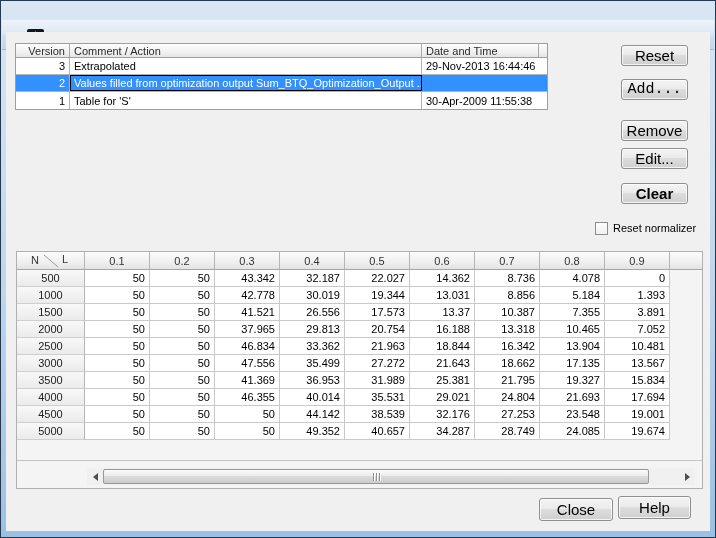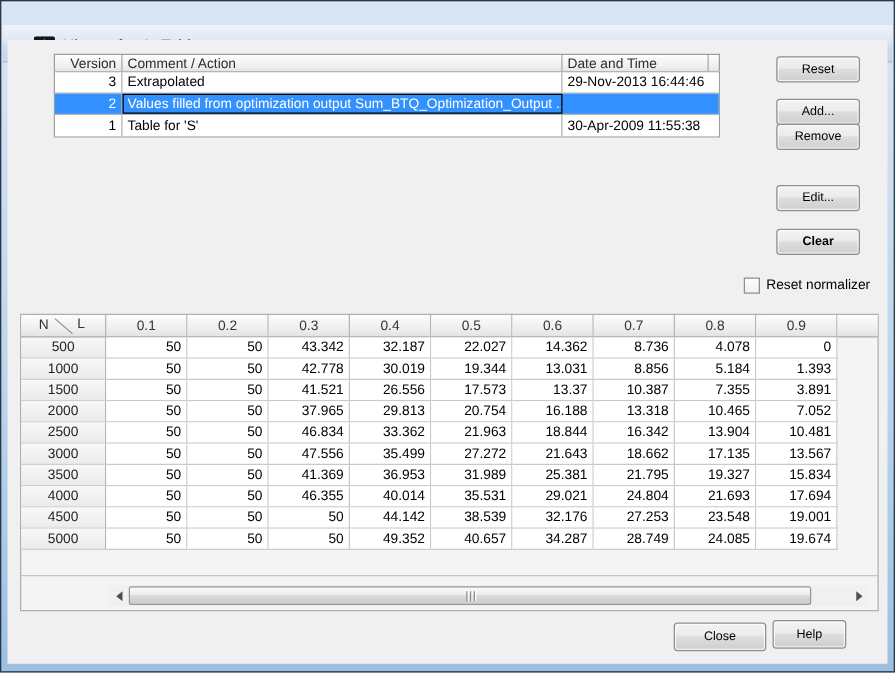--- a/index.html
+++ b/index.html
@@ -32,21 +32,21 @@
     background:linear-gradient(180deg,#f6cabc 0%,#e28d73 40%,#cf5f41 52%,#d5704f 100%);
     border-color:#93301c;
     font-weight:bold;font-size:11px;text-align:center;line-height:17px;
     text-shadow:0 1px 1px rgba(0,0,0,.5);
   }
   .glyph-min{position:absolute;left:8px;bottom:4px;width:10px;height:3px;background:#39536f;}
   .glyph-max{position:absolute;left:7px;top:5px;width:9px;height:8px;border:1px solid #39536f;border-top-width:2px;background:transparent;}
   
   .client{position:absolute;left:5px;top:31px;right:5px;bottom:6px;background:#f0f0f0;}
   
-  .history{position:absolute;left:14px;top:42px;width:533px;margin-left:28px;}
+  .history{position:absolute;left:14px;top:42px;width:533px;}
   .hheader{display:flex;height:14px;border:1px solid #9e9e9e;border-bottom:none;
     background:linear-gradient(180deg,#fdfdfd 0%,#efefef 70%,#e4e4e4 100%);color:#2b2b2b;}
   .hheader .hc{border-right:1px solid #a8a8a8;display:flex;align-items:center;overflow:hidden;white-space:nowrap;}
   .hheader .hc:last-child{border-right:none;}
   .hrows{border:1px solid #9e9e9e;background:#fff;}
   .hrow{display:flex;height:17px;border-bottom:1px solid #b3b3b3;background:#fff;}
   .hrow:last-child{border-bottom:none;}
   .hrow .hc{border-right:1px solid #b3b3b3;display:flex;align-items:center;overflow:hidden;white-space:nowrap;}
   .hrow .hc:last-child{border-right:none;}
   .c-version{width:54px;justify-content:flex-end;padding-right:4px;}
@@ -54,21 +54,21 @@
   .c-date{width:117px;padding-left:4px;}
   .c-fill{flex:1;}
   .hrow.selected{color:#fff;}
   .hrow.selected .c-comment{outline:1px solid #000;outline-offset:-1px;}
   
   .btn{
     position:absolute;border:1px solid #8e8f8f;border-radius:3px;
     background:linear-gradient(180deg,#f3f3f3 0%,#ebebeb 45%,#dddddd 50%,#cfcfcf 100%);
     box-shadow:inset 0 0 0 1px rgba(255,255,255,.75);
     display:flex;align-items:center;justify-content:center;
-    font-family:"Liberation Sans",sans-serif;font-size:10px;color:#000;
+    font-family:"Liberation Sans",sans-serif;font-size:15px;color:#000;
   }
   .sidebtn{left:620px;width:67px;height:21px;}
   
   .checkbox{position:absolute;left:594px;top:221px;width:13px;height:13px;
     border:1px solid #8e8e8e;background:linear-gradient(180deg,#fefefe,#f0f0f0);}
   .checkbox-label{position:absolute;left:612px;top:221px;height:13px;line-height:13px;}
   
   .tpanel{position:absolute;left:15px;top:250px;width:687px;height:238px;
     border:1px solid #b0b0b0;background:#f4f4f4;}
   .trow-head{display:flex;height:18px;}
@@ -94,21 +94,21 @@
   .sb-arrow.right{right:0;}
   .tri-left{width:0;height:0;border-top:4px solid transparent;border-bottom:4px solid transparent;border-right:5px solid #4f4f4f;}
   .tri-right{width:0;height:0;border-top:4px solid transparent;border-bottom:4px solid transparent;border-left:5px solid #4f4f4f;}
   .sb-thumb{position:absolute;left:16px;top:1px;width:546px;height:15px;
     border:1px solid #989898;border-radius:2px;
     background:linear-gradient(180deg,#fafafa 0%,#ececec 45%,#dadada 50%,#cccccc 100%);
     display:flex;align-items:center;justify-content:center;gap:2px;}
   .grip{width:1px;height:8px;background:#8f8f8f;box-shadow:1px 0 0 #fff;}
   
   .btn-close{left:538px;top:497px;width:74px;height:23px;}
-  .btn-help{left:617px;top:495px;width:59px;height:23px;}
+  .btn-help{left:617px;top:495px;width:73px;height:23px;}
 </style>
 </head>
 <body>
 
 <div class="window">
 
   <div class="titlebar">
     <svg class="app-icon" viewBox="0 0 17 17">
       <rect x="0" y="0" width="17" height="17" rx="2" fill="#14141f"></rect>
       <polygon points="1.5,10.5 5.5,7.5 7.5,9.5 4.5,12.5" fill="#4f5fb5"></polygon>
@@ -148,22 +148,22 @@
     </div>
         <div class="hrow">
       <div class="hc c-version">1</div>
       <div class="hc c-comment">Table for 'S'</div>
       <div class="hc c-date">30-Apr-2009 11:55:38</div>
     </div>
       </div>
   </div>
 
   <div class="btn sidebtn" style="top:44px;">Reset</div>
-  <div class="btn sidebtn" style="top:78px;">Add...</div>
-  <div class="btn sidebtn" style="top:98px;">Remove</div>
+  <div class="btn sidebtn" style="top:78px;font-family:Liberation Mono, monospace;">Add...</div>
+  <div class="btn sidebtn" style="top:119px;">Remove</div>
   <div class="btn sidebtn" style="top:147px;">Edit...</div>
   <div class="btn sidebtn" style="top:182px;font-weight:bold;">Clear</div>
 
   <div class="checkbox"></div>
   <div class="checkbox-label">Reset normalizer</div>
 
   <div class="tpanel">
     <div class="trow-head">
       <div class="th corner">
         <span class="corner-n">N</span>

